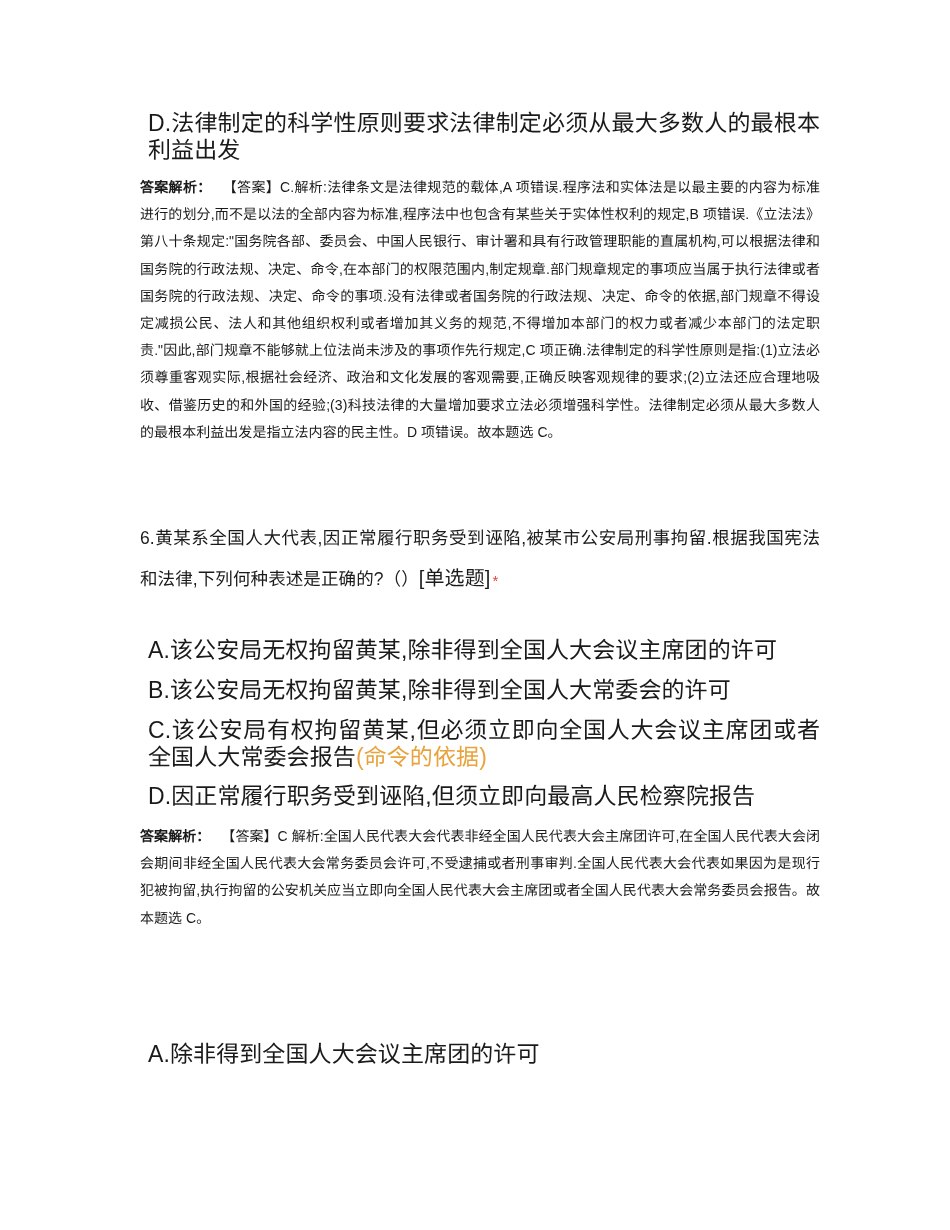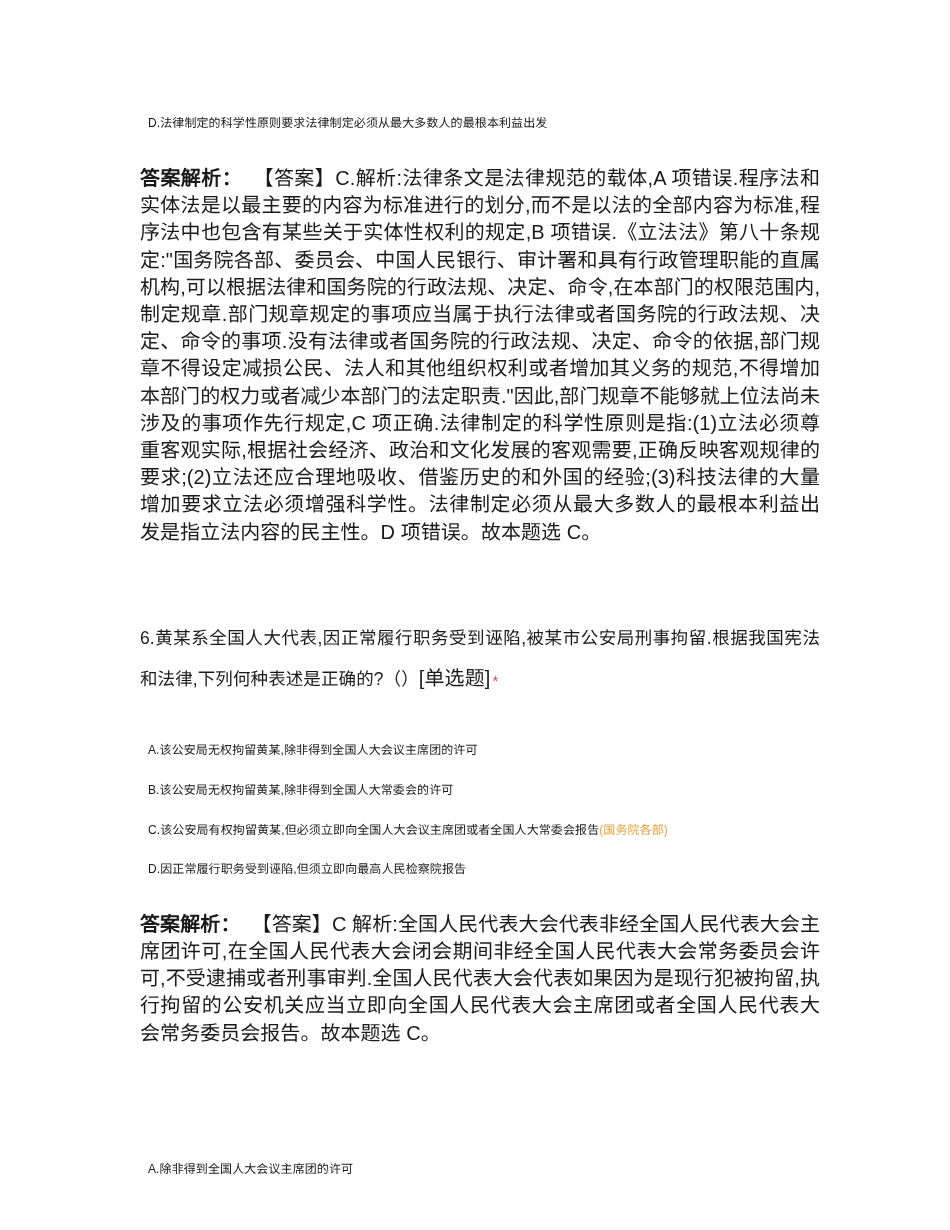--- a/index.html
+++ b/index.html
@@ -26,33 +26,33 @@
   }
   .content {
     position: absolute;
     left: 140px;
     top: 110px;
     width: 680px;
   }
 
   
   .option {
-    font-size: 12px;
+    font-size: 23px;
     line-height: 27px;
     padding-left: 8px;
     margin: 0 0 13px 0;
     text-align: justify;
     letter-spacing: 0.1px;
   }
   .option.tight { margin-bottom: 12px; }
 
   .explain {
-    font-size: 20px;
+    font-size: 14px;
     line-height: 27.2px;
-    margin: 28px 0 0 0;
+    margin: 10px 0 0 0;
     text-align: justify;
     letter-spacing: 0.05px;
   }
   .explain .lead {
     font-weight: bold;
   }
   .explain .spacer { display: inline-block; width: 11px; }
 
   .qstem {
     font-size: 17.5px;
@@ -100,21 +100,21 @@
     <div class="q-block">
       <p class="qstem"><span>6.黄某系全国人大代表,因正常履行职务受到诬陷,被某市公安局刑事拘留.根据我国宪法和法律,下列何种表述是正确的?（）</span><span class="spacer"></span><span class="qtype">[单选题]</span><span class="req">*</span></p>
 
       <div class="gap-after-q6stem"></div>
 
       <div class="options-list">
         <p class="option opt-first">A.该公安局无权拘留黄某,除非得到全国人大会议主席团的许可</p>
 
         <p class="option">B.该公安局无权拘留黄某,除非得到全国人大常委会的许可</p>
 
-        <p class="option tight"><span>C.该公安局有权拘留黄某,但必须立即向全国人大会议主席团或者全国人大常委会报告</span><span class="correct-tag">(国务院各部)</span></p>
+        <p class="option tight"><span>C.该公安局有权拘留黄某,但必须立即向全国人大会议主席团或者全国人大常委会报告</span><span class="correct-tag">(命令的依据)</span></p>
 
         <p class="option">D.因正常履行职务受到诬陷,但须立即向最高人民检察院报告</p>
       </div>
 
       <p class="explain"><span class="lead">答案解析：</span><span class="spacer"></span><span>【答案】C 解析:全国人民代表大会代表非经全国人民代表大会主席团许可,在全国人民代表大会闭会期间非经全国人民代表大会常务委员会许可,不受逮捕或者刑事审判.全国人民代表大会代表如果因为是现行犯被拘留,执行拘留的公安机关应当立即向全国人民代表大会主席团或者全国人民代表大会常务委员会报告。故本题选 C。</span></p>
     </div>
 
     <div class="gap-after-explain-2"></div>
 
     <div class="q-block">

